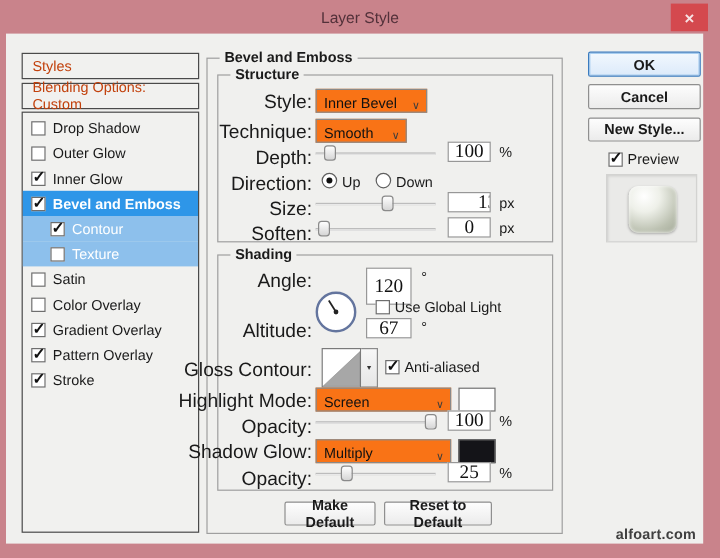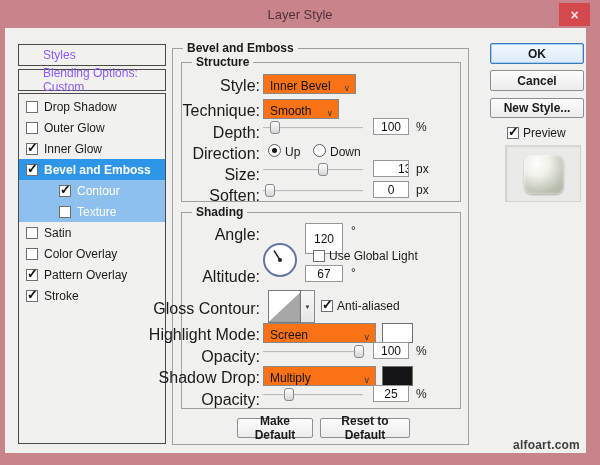--- a/index.html
+++ b/index.html
@@ -5,40 +5,40 @@
   * { margin:0; padding:0; box-sizing:border-box; }
   body { font-family:"Liberation Sans", sans-serif; background:#888; }
   .window { position:relative; width:600px; height:465px; background:#c9838b; overflow:hidden; }
   .titlebar { position:absolute; left:0; top:0; width:600px; height:28px; display:flex; align-items:center; justify-content:center; }
   .title { font-size:13px; color:#53313a; }
   .close { position:absolute; right:10px; top:3px; width:31px; height:23px; background:#d4494e; display:flex; align-items:center; justify-content:center; cursor:pointer; }
   .close span { color:#f7e3e4; font-size:14px; font-weight:bold; line-height:1; }
   .content { position:absolute; left:5px; top:28px; width:581px; height:425px; background:#f0f0ee; }
 
   
-  .sbox { position:absolute; border:1px solid #4a4a4a; background:#f1f1ef; display:flex; align-items:center; padding-left:24px; font-size:12px; color:#8b5cf6; }
+  .sbox { position:absolute; border:1px solid #4a4a4a; background:#f1f1ef; display:flex; align-items:center; padding-left:8px; font-size:12px; color:#c2410c; }
   .slist { position:absolute; left:13px; top:65px; width:148px; height:351px; border:1px solid #4a4a4a; background:#f1f1ef; padding-top:2px; }
   .srow { height:21px; display:flex; align-items:center; gap:6px; font-size:12px; color:#1a1a1a; padding-left:7px; cursor:pointer; }
-  .srow.sub { padding-left:40px; }
+  .srow.sub { padding-left:23px; }
   .srow.selected { background:#2e96e8; color:#fff; font-weight:bold; }
   .srow.hl { background:#8dc0ec; color:#fff; }
   .cbx { position:relative; width:12px; height:12px; background:#fff; border:1px solid #6e6e6e; flex:none; }
   .cbx.checked::after { content:"✓"; position:absolute; left:0px; top:-3px; font-size:13px; font-weight:bold; color:#111; line-height:1; }
   .cbx.abs { position:absolute; }
 
   
   .fs { position:absolute; border:1px solid #9f9f9f; }
   .fs .legend { position:absolute; top:-8px; left:10px; background:#f0f0ee; padding:0 4px; font-size:12px; font-weight:bold; color:#1a1a1a; line-height:14px; }
 
   
   .rlbl { position:absolute; left:130px; width:125px; text-align:right; font-size:16px; color:#1a1a1a; }
   .txt  { position:absolute; font-size:12px; color:#1a1a1a; }
   .dd { position:absolute; background:#f97316; border:1px solid #898989; font-size:12px; color:#111; display:flex; align-items:flex-end; padding-left:6px; cursor:pointer; }
   .dd .chev { position:absolute; right:5px; font-size:9px; color:#3d3d3d; }
-  .inp { position:absolute; border:1px solid #979797; background:#fff; font-size:12px; color:#111; text-align:center; font-family:Liberation Sans, sans-serif; }
+  .inp { position:absolute; border:1px solid #979797; background:#fff; font-size:16px; color:#111; text-align:center; font-family:Liberation Serif, serif; }
   .slider { position:absolute; width:100px; height:14px; cursor:pointer; }
   .slider .track { position:absolute; left:0; right:0; top:6px; height:2px; background:#bcbcbc; border-bottom:1px solid #e9e9e9; }
   .slider .thumb { position:absolute; top:0; width:10px; height:13px; margin-left:-5px; background:linear-gradient(#fefefe,#d6d6d6); border:1px solid #8a8a8a; border-radius:3px; }
   .radio { position:absolute; width:13px; height:13px; border:1px solid #5f5f5f; border-radius:50%; background:#fff; cursor:pointer; }
   .radio.on::after { content:""; position:absolute; left:3px; top:3px; width:5px; height:5px; border-radius:50%; background:#111; }
   .btn { position:absolute; border:1px solid #8f8f8f; border-radius:2px; background:linear-gradient(#fdfdfd,#ebebeb); font-size:12px; color:#1a1a1a; display:flex; align-items:center; justify-content:center; font-family:inherit; cursor:pointer;font-weight:bold; }
   .btn.primary { border-color:#3a7bbf; background:linear-gradient(#f2f8fe,#dceafa); box-shadow:inset 0 0 0 1px #a7cdf0; }
   .swatch { position:absolute; width:31px; height:20px; border:1px solid #6f6f6f; cursor:pointer; }
   .swatch.white { background:#ffffff; }
   .swatch.dark { background:#141418; }
@@ -99,20 +99,24 @@
       <div class="srow">
         <span class="cbx"></span>
         <span>Satin</span>
       </div>
       <div class="srow">
         <span class="cbx"></span>
         <span>Color Overlay</span>
       </div>
       <div class="srow">
         <span class="cbx checked"></span>
+        <span>Gradient Overlay</span>
+      </div>
+      <div class="srow">
+        <span class="cbx checked"></span>
         <span>Pattern Overlay</span>
       </div>
       <div class="srow">
         <span class="cbx checked"></span>
         <span>Stroke</span>
       </div>
     </div>
 
     <div class="fs" style="left:167px;top:20px;width:297px;height:397px;">
       <span class="legend">Bevel and Emboss</span>
@@ -204,21 +208,21 @@
     <div class="swatch white" style="left:377px;top:295px;"></div>
 
     <span class="rlbl" style="top:320px;">Opacity:</span>
     <div class="slider" style="left:258px;top:317px;">
       <div class="track"></div>
       <div class="thumb" style="left:96%;"></div>
     </div>
     <input class="inp" style="left: 368px; top: 314px; width: 36px; height: 17px;" value="100">
     <span class="txt" style="left:411px;top:316px;">%</span>
 
-    <span class="rlbl" style="top:341px;">Shadow Drop:</span>
+    <span class="rlbl" style="top:341px;">Shadow Glow:</span>
     <div class="dd" style="left:258px;top:338px;width:113px;height:20px;">
       <span>Multiply</span>
       <span class="chev">∨</span>
     </div>
     <div class="swatch dark" style="left:377px;top:338px;"></div>
 
     <span class="rlbl" style="top:363px;">Opacity:</span>
     <div class="slider" style="left:258px;top:360px;">
       <div class="track"></div>
       <div class="thumb" style="left:26%;"></div>

